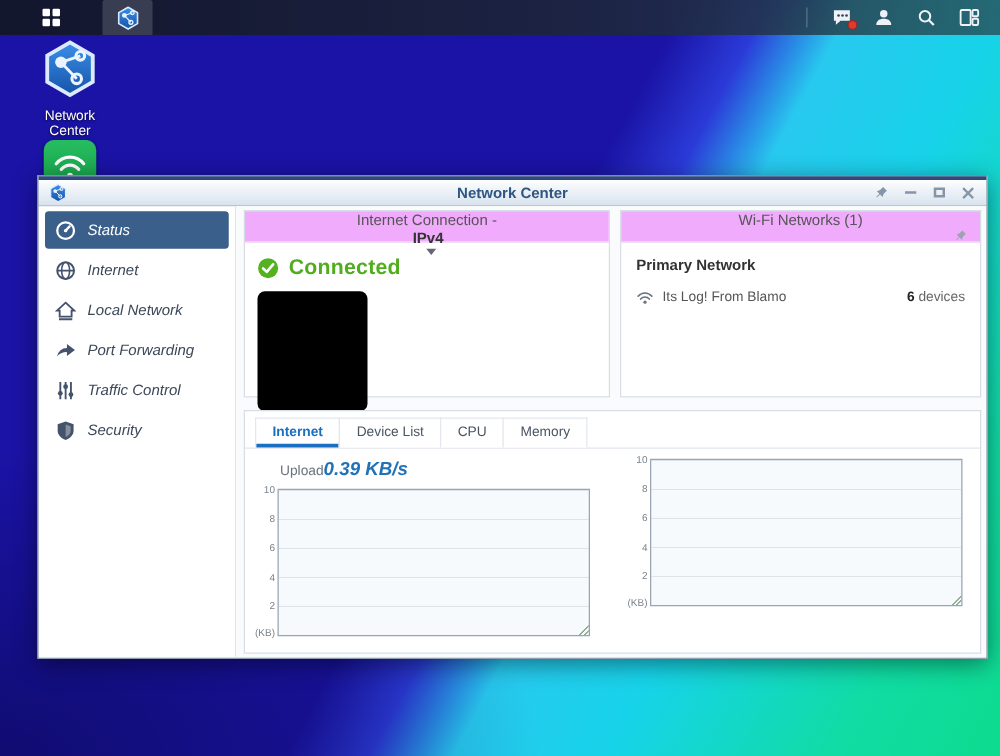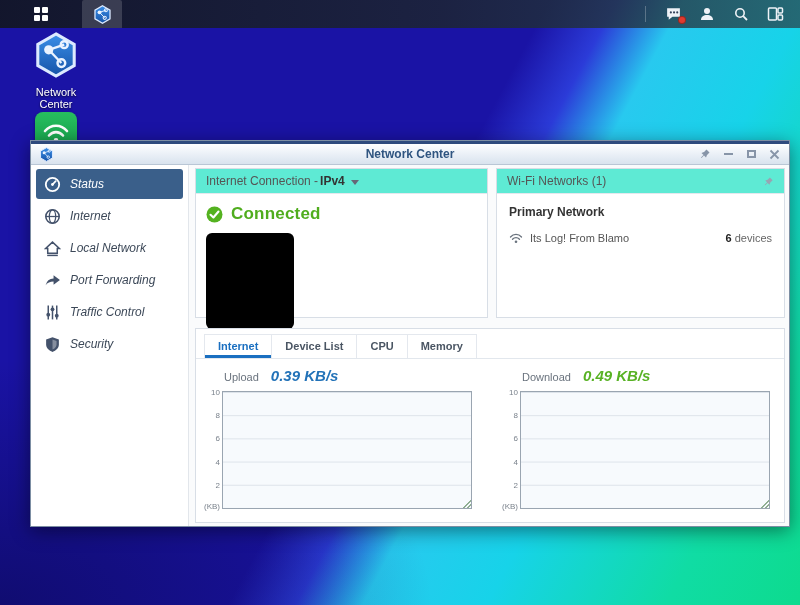--- a/index.html
+++ b/index.html
@@ -64,49 +64,49 @@
   .sb-item span.lbl { font-size:12px; }
 
   
   .content { flex:1; background:#fafbfc; position:relative; padding:4px 6px; overflow:hidden; }
   .panel { background:#fff; border:1px solid #d8dee6; position:absolute; }
   .p-inet { left:6px; top:3px; width:293px; height:150px; }
   .p-wifi { left:307px; top:3px; width:289px; height:150px; }
   .p-mon  { left:6px; top:163px; width:590px; height:195px; }
   .phead {
     height:25px; border-bottom:1px solid #e4e8ee; display:flex; align-items:center;
-    padding:0 10px; font-size:12px; color:#555; background:#5eead4;
+    padding:0 10px; font-size:12px; color:#555; background:#f0abfc;flex-direction:column;
   }
   .phead b { color:#333; margin-left:2px; }
   .caret { width:0; height:0; border-left:4px solid transparent; border-right:4px solid transparent; border-top:5px solid #667; margin-left:6px; margin-top:2px; }
   .pin-btn { margin-left:auto; cursor:pointer; color:#98a4b2; display:flex; }
 
   .conn-row { display:flex; align-items:center; gap:8px; margin:10px 0 0 10px; }
   .conn-txt { font-size:17px; color:#50ad1e; font-weight:bold; letter-spacing:.2px; }
   .redacted { margin:9px 0 0 10px; width:88px; height:96px; background:#000; border-radius:6px; }
 
   .wifi-body { padding:11px 12px; }
   .wifi-group { font-size:12px; font-weight:bold; color:#333; }
   .wifi-row { margin-top:13px; display:flex; align-items:center; font-size:11px; color:#555; }
   .wifi-row .ssid { margin-left:7px; }
   .devcount { margin-left:auto; color:#666; }
   .devcount b { color:#222; }
 
   
   .tabs { display:flex; padding:5px 8px 0 8px; border-bottom:1px solid #e2e7ed; }
   .tab {
     font-size:11px; color:#4a5563; padding:5px 13px 6px; background:#fff;
-    border:1px solid #e4e8ee; border-bottom:none; margin-left:-1px; cursor:pointer;font-weight:bold;
+    border:1px solid #e4e8ee; border-bottom:none; margin-left:-1px; cursor:pointer;
   }
   .tab:first-child { margin-left:0; }
   .tab.active { color:#1a6fc0; font-weight:bold; box-shadow:inset 0 -3px 0 #1a6fc0; }
 
   .charts { display:flex; padding:8px 14px 0 6px; gap:28px; }
   .chart-block { flex:1; min-width:0; }
-  .ch-head { display:flex; align-items:baseline; gap:12px; padding-left:22px; height:24px; }
+  .ch-head { display:flex; align-items:baseline; padding-left:22px; height:24px; }
   .ch-label { font-size:11px; color:#6a737e; }
   .ch-value { font-size:15px; font-weight:bold;font-style:italic; }
   .ch-value.up { color:#2272b8; }
   .ch-value.down { color:#58b224; }
   .chart-row { display:flex; }
   .ylabels { position:relative; width:20px; flex:0 0 20px; height:118px; }
   .ylabels span { position:absolute; right:2px; font-size:8px; color:#7a828c; transform:translateY(-50%); }
   .yt0{top:1px;} .yt1{top:20%;} .yt2{top:40%;} .yt3{top:60%;} .yt4{top:80%;} .yunit{top:calc(100% - 3px); right:0; }
   .plot {
     position:relative; flex:1; height:118px; border:1px solid #9aa5b1; background:#f7fafd;
@@ -347,24 +347,20 @@
                   <span class="yt4">2</span>
                   <span class="yunit">(KB)</span>
                 </div>
                 <div class="plot">
                   <div class="grip"></div>
                 </div>
               </div>
             </div>
 
             <div class="chart-block">
-              <div class="ch-head">
-                <span class="ch-label">Download</span>
-                <span class="ch-value down">0.49 KB/s</span>
-              </div>
               <div class="chart-row">
                 <div class="ylabels">
                   <span class="yt0">10</span>
                   <span class="yt1">8</span>
                   <span class="yt2">6</span>
                   <span class="yt3">4</span>
                   <span class="yt4">2</span>
                   <span class="yunit">(KB)</span>
                 </div>
                 <div class="plot">

